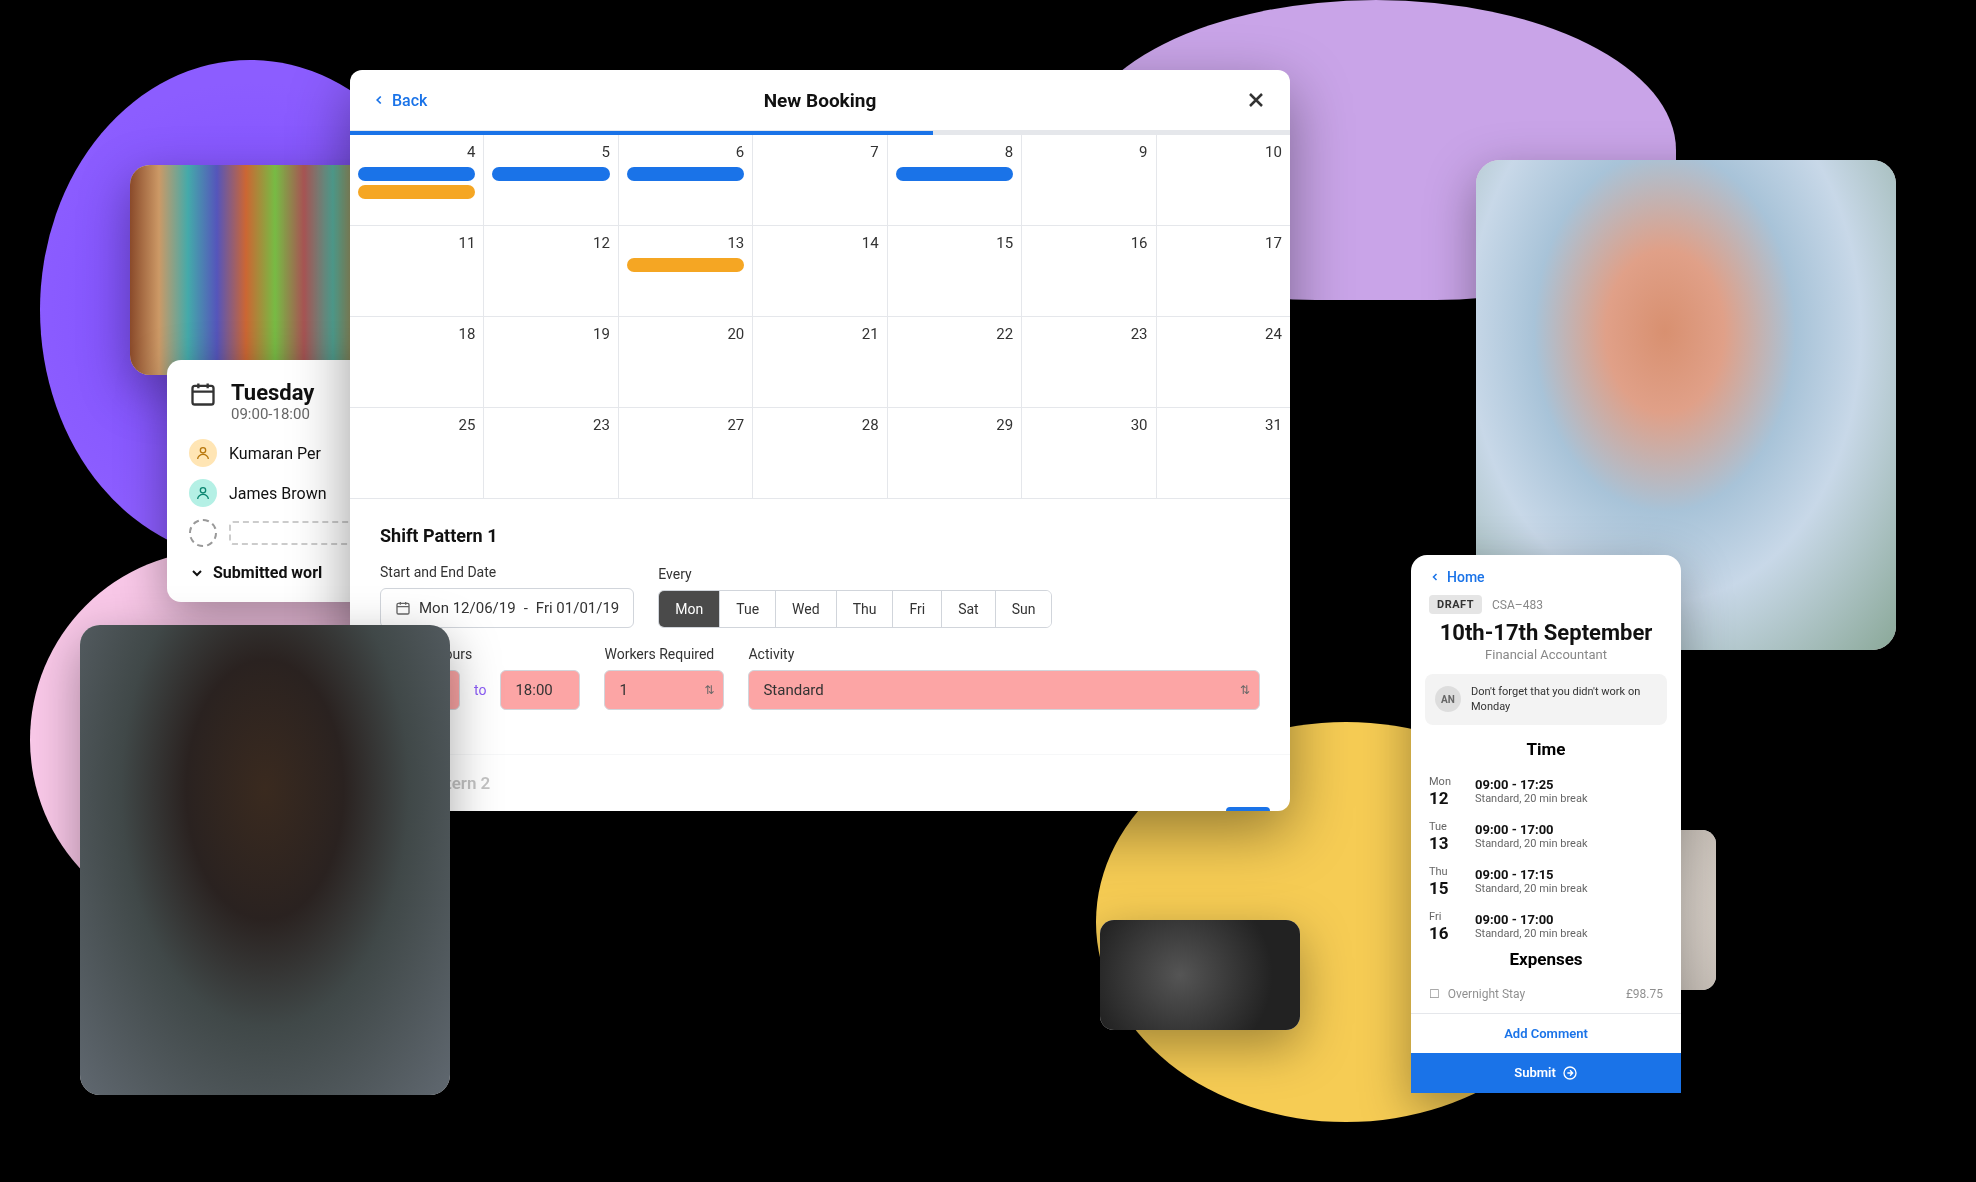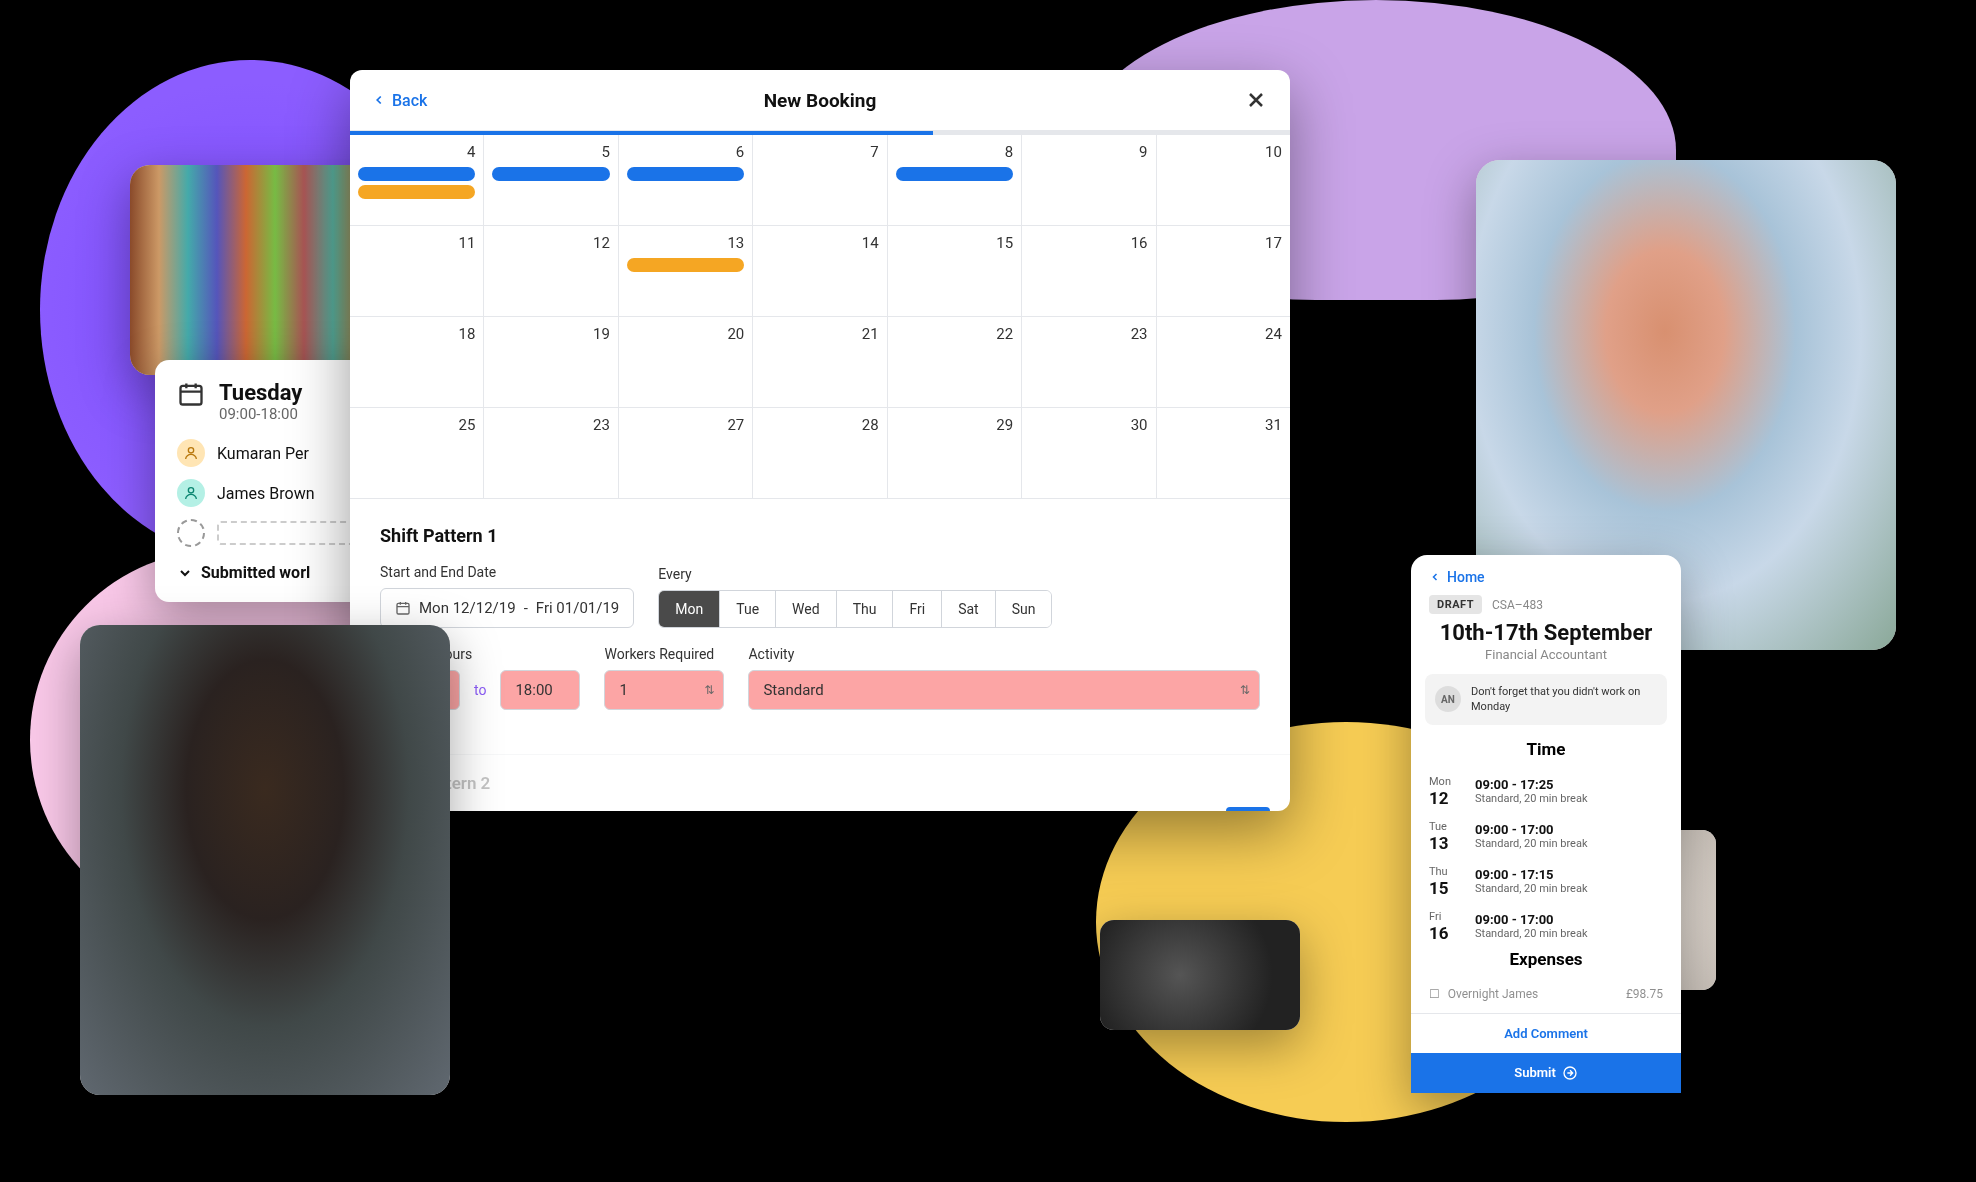--- a/index.html
+++ b/index.html
@@ -44,21 +44,21 @@
 .input-text { border: 1px solid #d1d5db; border-radius: 6px; padding: 10px 14px; font-size: 15px; color: #333; background: #fca5a5; }
 .time-group { display: flex; align-items: center; gap: 10px; }
 .to-label { font-size: 14px; color: #8b5cf6; padding: 0 4px; }
 .select-wrap { position: relative; }
 .select-wrap::after { content: '⇅'; position: absolute; right: 10px; top: 50%; transform: translateY(-50%); font-size: 12px; color: #666; pointer-events: none; }
 .primary-btn { position: absolute; right: 20px; bottom: -40px; background: #1a73e8; width: 44px; height: 44px; border-radius: 4px; }
 
 .faded-section { padding: 18px 30px; opacity: 0.35; font-size: 17px; font-weight: 600; color: #555; border-top: 1px solid #e5e7eb; }
 
 
-.tuesday-card { position: absolute; left: 155px; top: 360px; width: 320px; background: #fff; border-radius: 14px; box-shadow: 0 16px 50px rgba(0,0,0,0.35); z-index: 6; padding: 20px 22px; }
+.tuesday-card { position: absolute; left: 167px; top: 360px; width: 320px; background: #fff; border-radius: 14px; box-shadow: 0 16px 50px rgba(0,0,0,0.35); z-index: 6; padding: 20px 22px; }
 .tc-header { display: flex; gap: 14px; align-items: flex-start; margin-bottom: 16px; }
 .tc-cal-icon { width: 28px; height: 28px; color: #333; }
 .tc-title { font-size: 22px; font-weight: 700; color: #111; }
 .tc-time { font-size: 15px; color: #666; }
 .worker-row { display: flex; align-items: center; gap: 12px; margin-bottom: 12px; }
 .worker-icon { width: 28px; height: 28px; border-radius: 50%; display: flex; align-items: center; justify-content: center; }
 .wi-orange { background: #ffe5b4; color: #b8770c; }
 .wi-teal { background: #b4f0e5; color: #0a8570; }
 .worker-name { font-size: 16px; color: #111; }
 .placeholder-row { display: flex; align-items: center; gap: 12px; margin-bottom: 16px; }
@@ -285,21 +285,21 @@
     <div class="section-title">Shift Pattern 1</div>
 
     <div class="form-row">
       <div class="form-group">
         <div class="form-label">Start and End Date</div>
         <div class="date-range">
           <svg viewBox="0 0 24 24" fill="none" stroke="currentColor" stroke-width="2">
               <rect x="3" y="5" width="18" height="16" rx="2"></rect>
               <path d="M3 10h18M8 3v4M16 3v4"></path>
             </svg>
-          <span>Mon 12/12/19</span>
+          <span>Mon 12/06/19</span>
           <span>-</span>
           <span>Fri 01/01/19</span>
         </div>
       </div>
       <div class="form-group">
         <div class="form-label">Every</div>
         <div class="day-pills" id="day-pills">
             <div class="day-pill active">Mon</div>
             <div class="day-pill">Tue</div>
             <div class="day-pill">Wed</div>
@@ -404,21 +404,21 @@
     </div>
     <div class="time-info">
       <div class="t1">09:00 - 17:00</div>
       <div class="t2">Standard, 20 min break</div>
     </div>
       </div>
     </div>
   <div class="mc-section-title">Expenses</div>
   <div class="expense-row">
     <span>☐</span>
-    <span style="flex:1;text-align:left;padding-left:8px">Overnight James</span>
+    <span style="flex:1;text-align:left;padding-left:8px">Overnight Stay</span>
     <span>£98.75</span>
   </div>
   <div class="mc-footer">
     <div class="mc-footer-btn mc-add">
       <span>Add Comment</span>
     </div>
     <div class="mc-footer-btn mc-submit">
       <span>Submit</span>
       <svg width="16" height="16" viewBox="0 0 24 24" fill="none" stroke="currentColor" stroke-width="2">
           <circle cx="12" cy="12" r="9"></circle>

